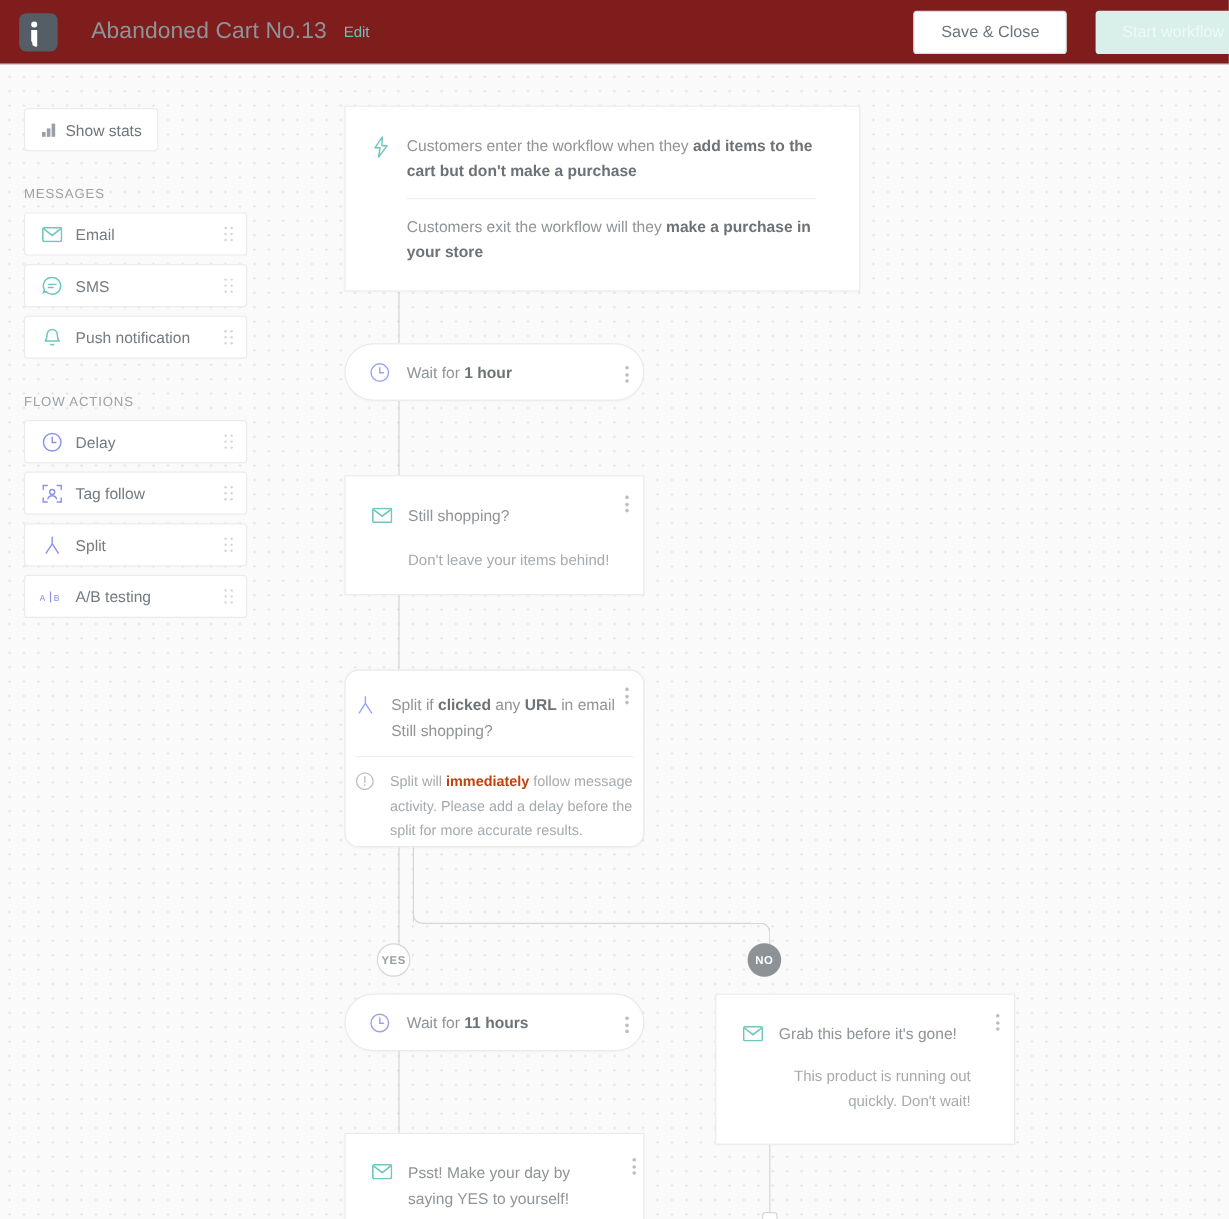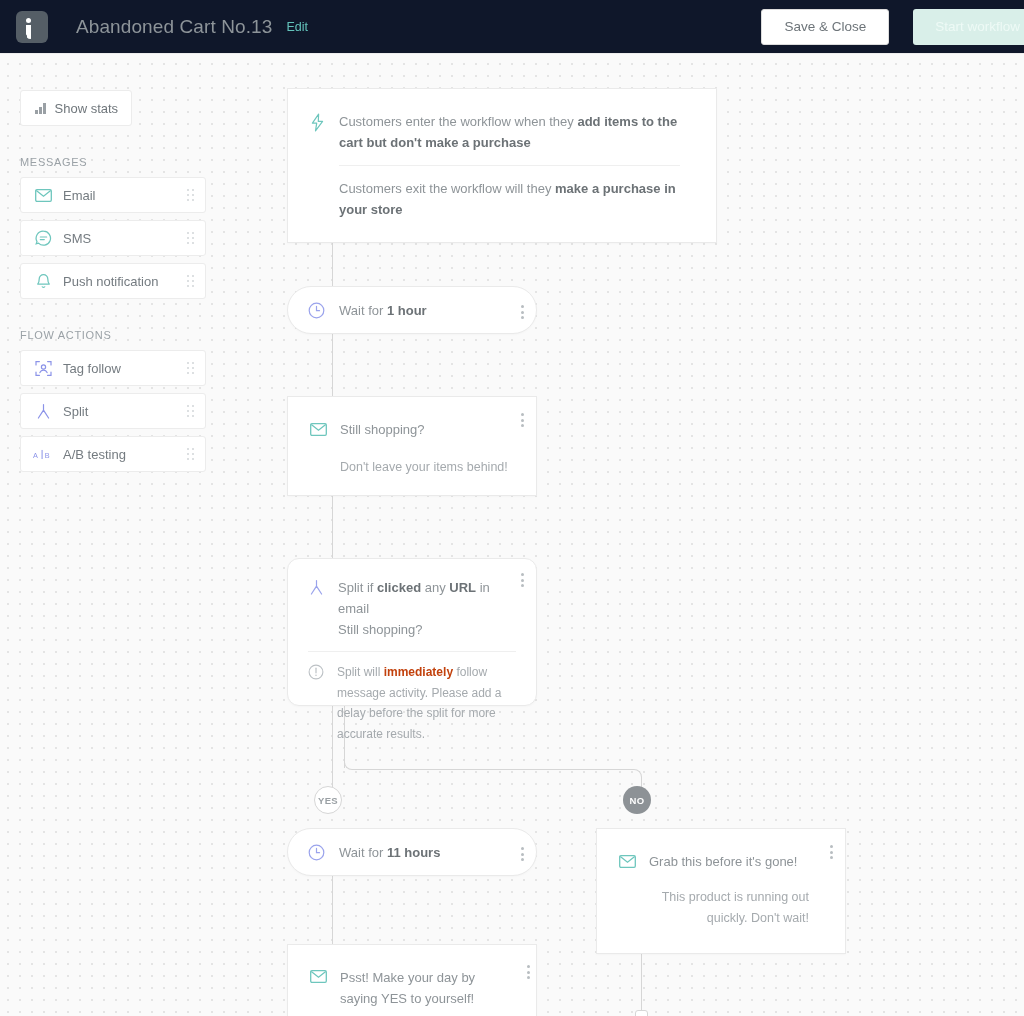--- a/index.html
+++ b/index.html
@@ -7,21 +7,21 @@
     width: 1024px; height: 1016px;
     font-family: "Liberation Sans", sans-serif;
     overflow: hidden;
     background: #fbfbfb;
   }
 
   
   .header {
     position: absolute; top: 0; left: 0;
     width: 1024px; height: 54px;
-    background: #0f172a;
+    background: #7f1d1d;
     border-bottom: 1px solid #ededed;
     display: flex; align-items: center;
     z-index: 40;
   }
   .logo {
     width: 32px; height: 32px; margin-left: 16px;
     border-radius: 6px; background: #555e66;
     position: relative; flex: none;
   }
   .logo .dot {
@@ -242,20 +242,37 @@
           <i></i>
           <i></i>
           <i></i>
           <i></i>
           <i></i>
         </span>
     </div>
 
     <div class="group-label">FLOW ACTIONS</div>
 
+    <div class="pal-item">
+      <span class="ic">
+        <svg width="17" height="17" viewBox="0 0 17 17">
+            <circle cx="8.5" cy="8.5" r="7.3" fill="none" stroke="#8b93e8" stroke-width="1.2"></circle>
+            <path d="M8.5 4.4v4.3h3" fill="none" stroke="#8b93e8" stroke-width="1.2" stroke-linecap="round"></path>
+          </svg>
+      </span>
+      <span class="lbl">Delay</span>
+      <span class="handle">
+          <i></i>
+          <i></i>
+          <i></i>
+          <i></i>
+          <i></i>
+          <i></i>
+        </span>
+    </div>
 
     <div class="pal-item">
       <span class="ic">
         <svg width="17" height="17" viewBox="0 0 17 17">
           <path d="M1 5V1.6h3.4M16 5V1.6h-3.4M1 12v3.4h3.4M16 12v3.4h-3.4" fill="none" stroke="#8b93e8" stroke-width="1.2" stroke-linecap="round"></path>
           <circle cx="8.5" cy="7" r="2.1" fill="none" stroke="#8b93e8" stroke-width="1.2"></circle>
           <path d="M4.9 12.6a3.9 3.9 0 0 1 7.2 0" fill="none" stroke="#8b93e8" stroke-width="1.2" stroke-linecap="round"></path>
         </svg>
       </span>
       <span class="lbl">Tag follow</span>
@@ -375,21 +392,21 @@
       <span class="node-text">Still shopping?</span>
     </div>
     <div class="sub-text" style="margin-top:17px; margin-left:30px;">Don't leave your items behind!</div>
     <span class="kebab">
         <i></i>
         <i></i>
         <i></i>
       </span>
   </div>
 
-  <div class="node card round" style="left:287px; top:504px; width:250px; height:148px; padding:18px 20px;">
+  <div class="node card round" style="left:287px; top:504px; width:250px; height:148px; padding:18px 8px;">
     <div style="display:flex; gap:13px;">
       <span style="flex:none; margin-top:2px; display:flex;">
         <svg width="17" height="17" viewBox="0 0 17 17">
             <path d="M8.5 1.6v5.6M8.5 7.2 3.4 15M8.5 7.2 13.6 15" fill="none" stroke="#9aa3ec" stroke-width="1.2" stroke-linecap="round"></path>
           </svg>
       </span>
       <div class="node-text" style="flex:1;">
         <span>Split if </span><b>clicked</b><span> any </span><b>URL</b><span> in email</span>
         <span style="display:block;">Still shopping?</span>
       </div>

